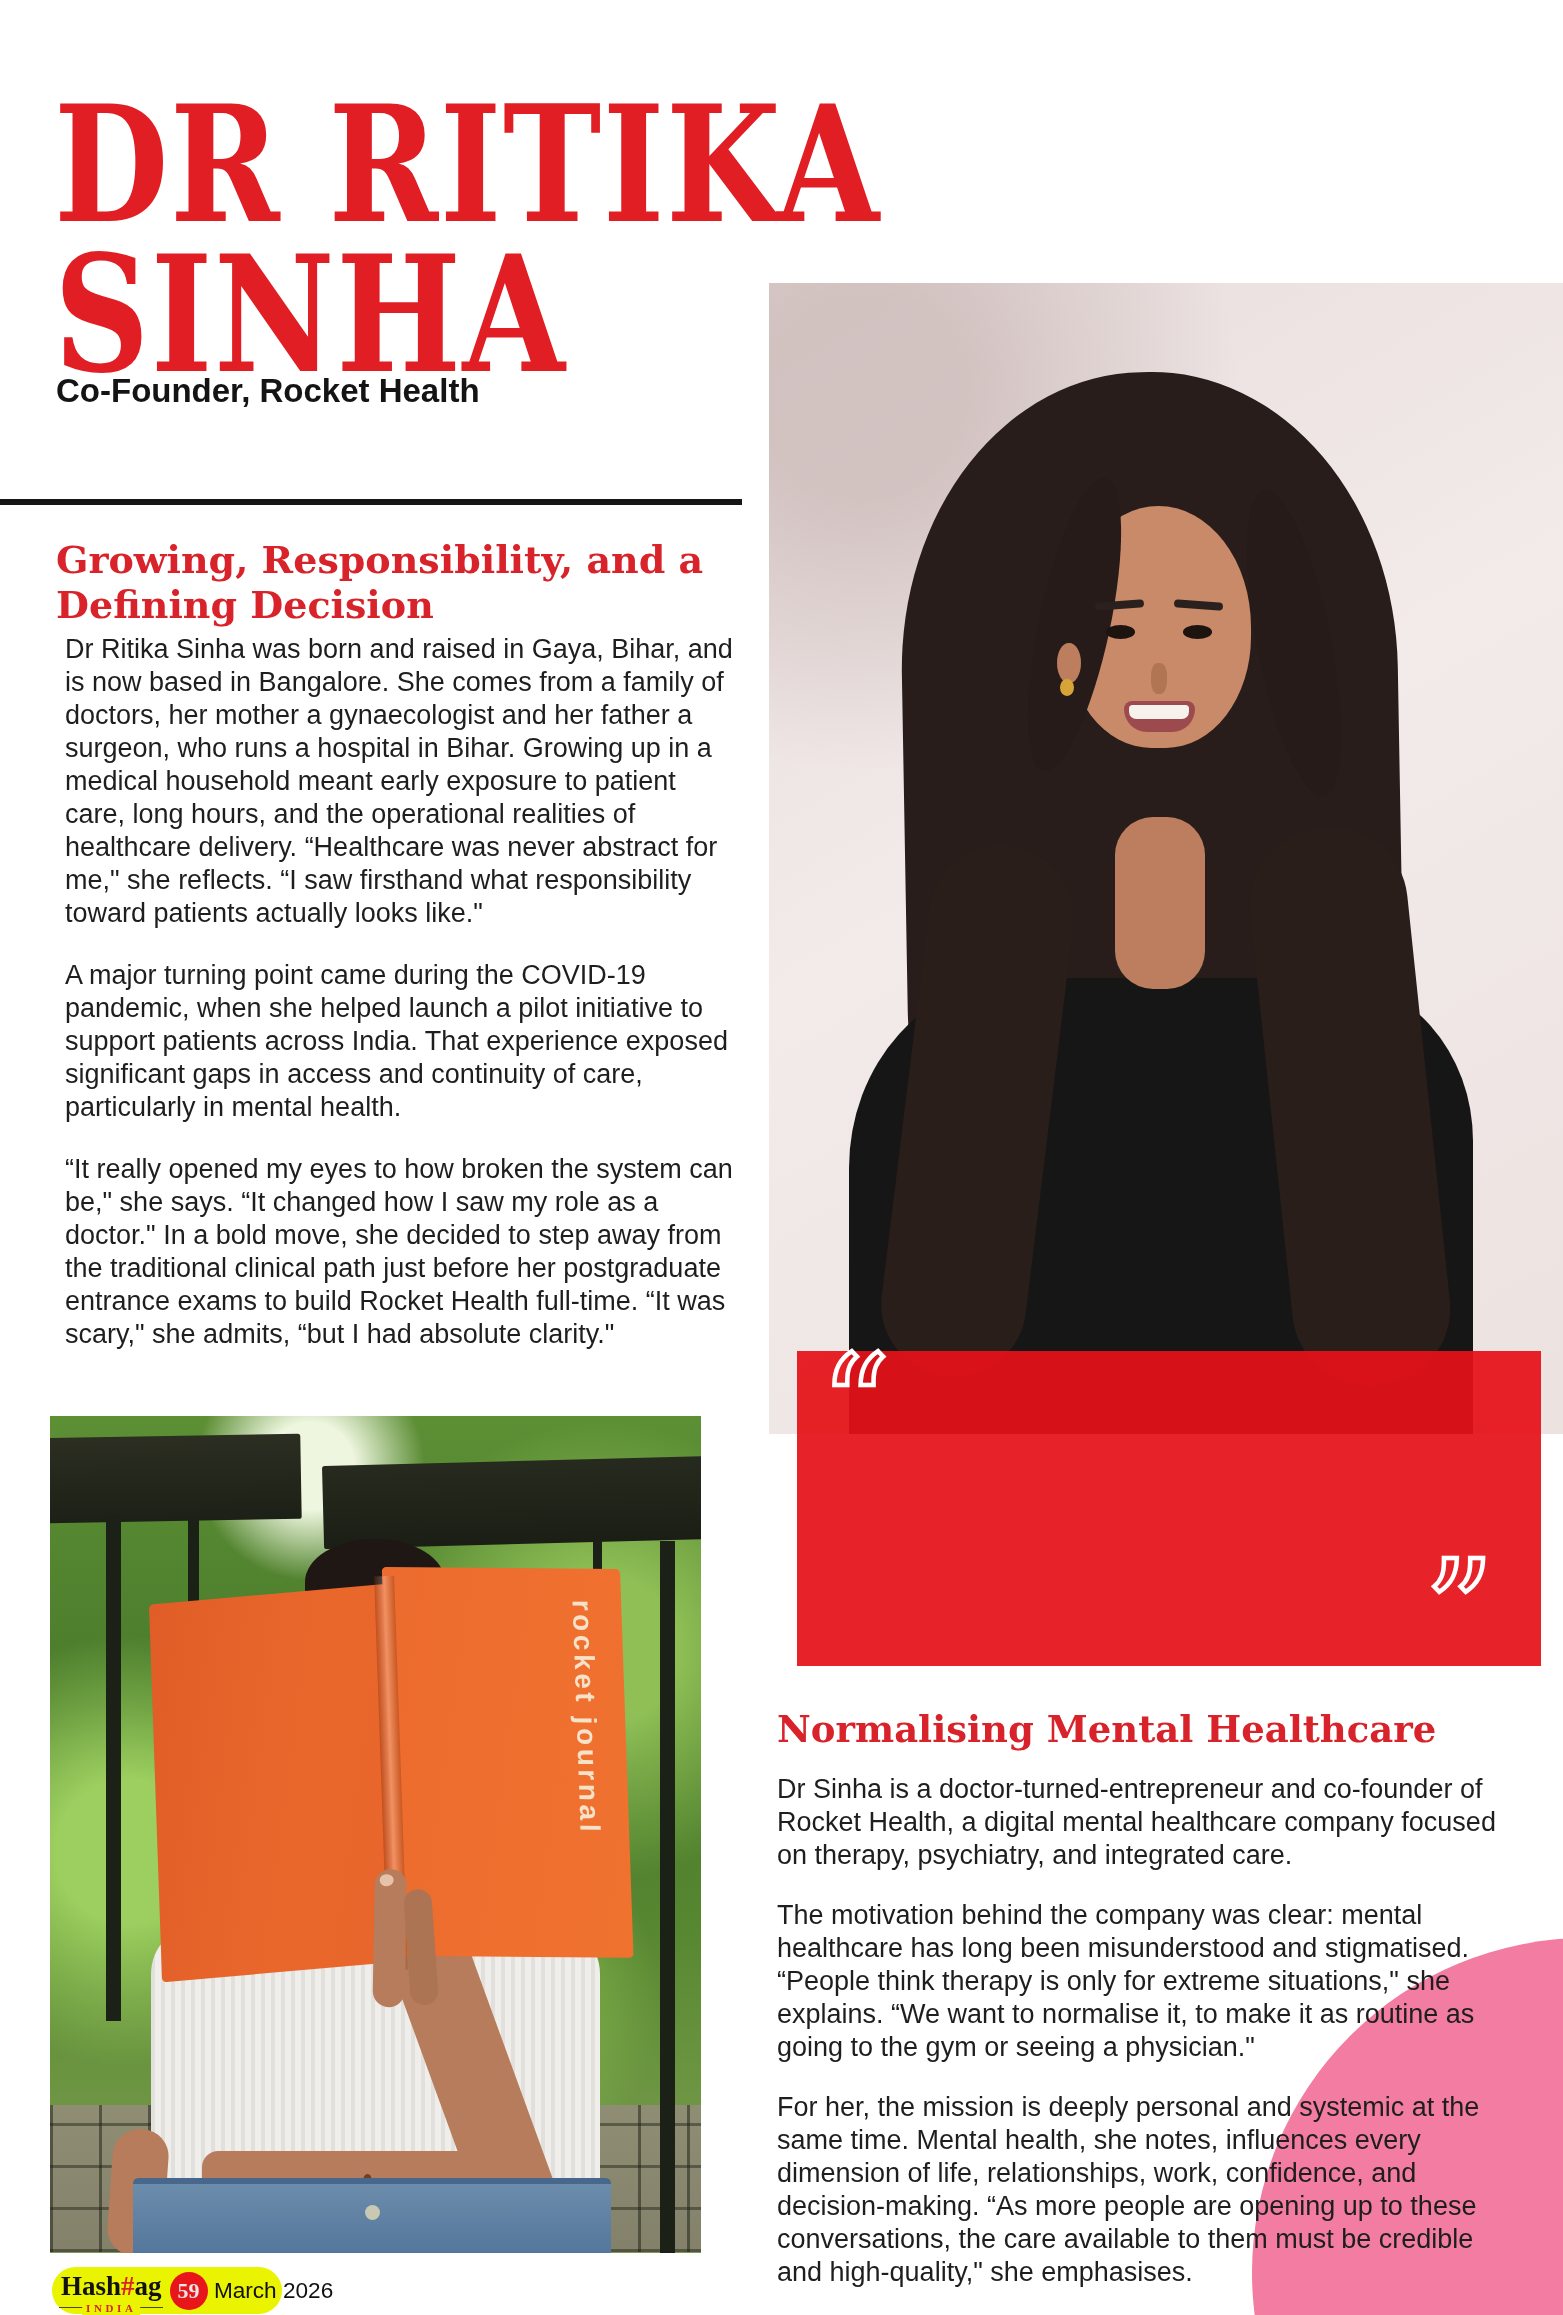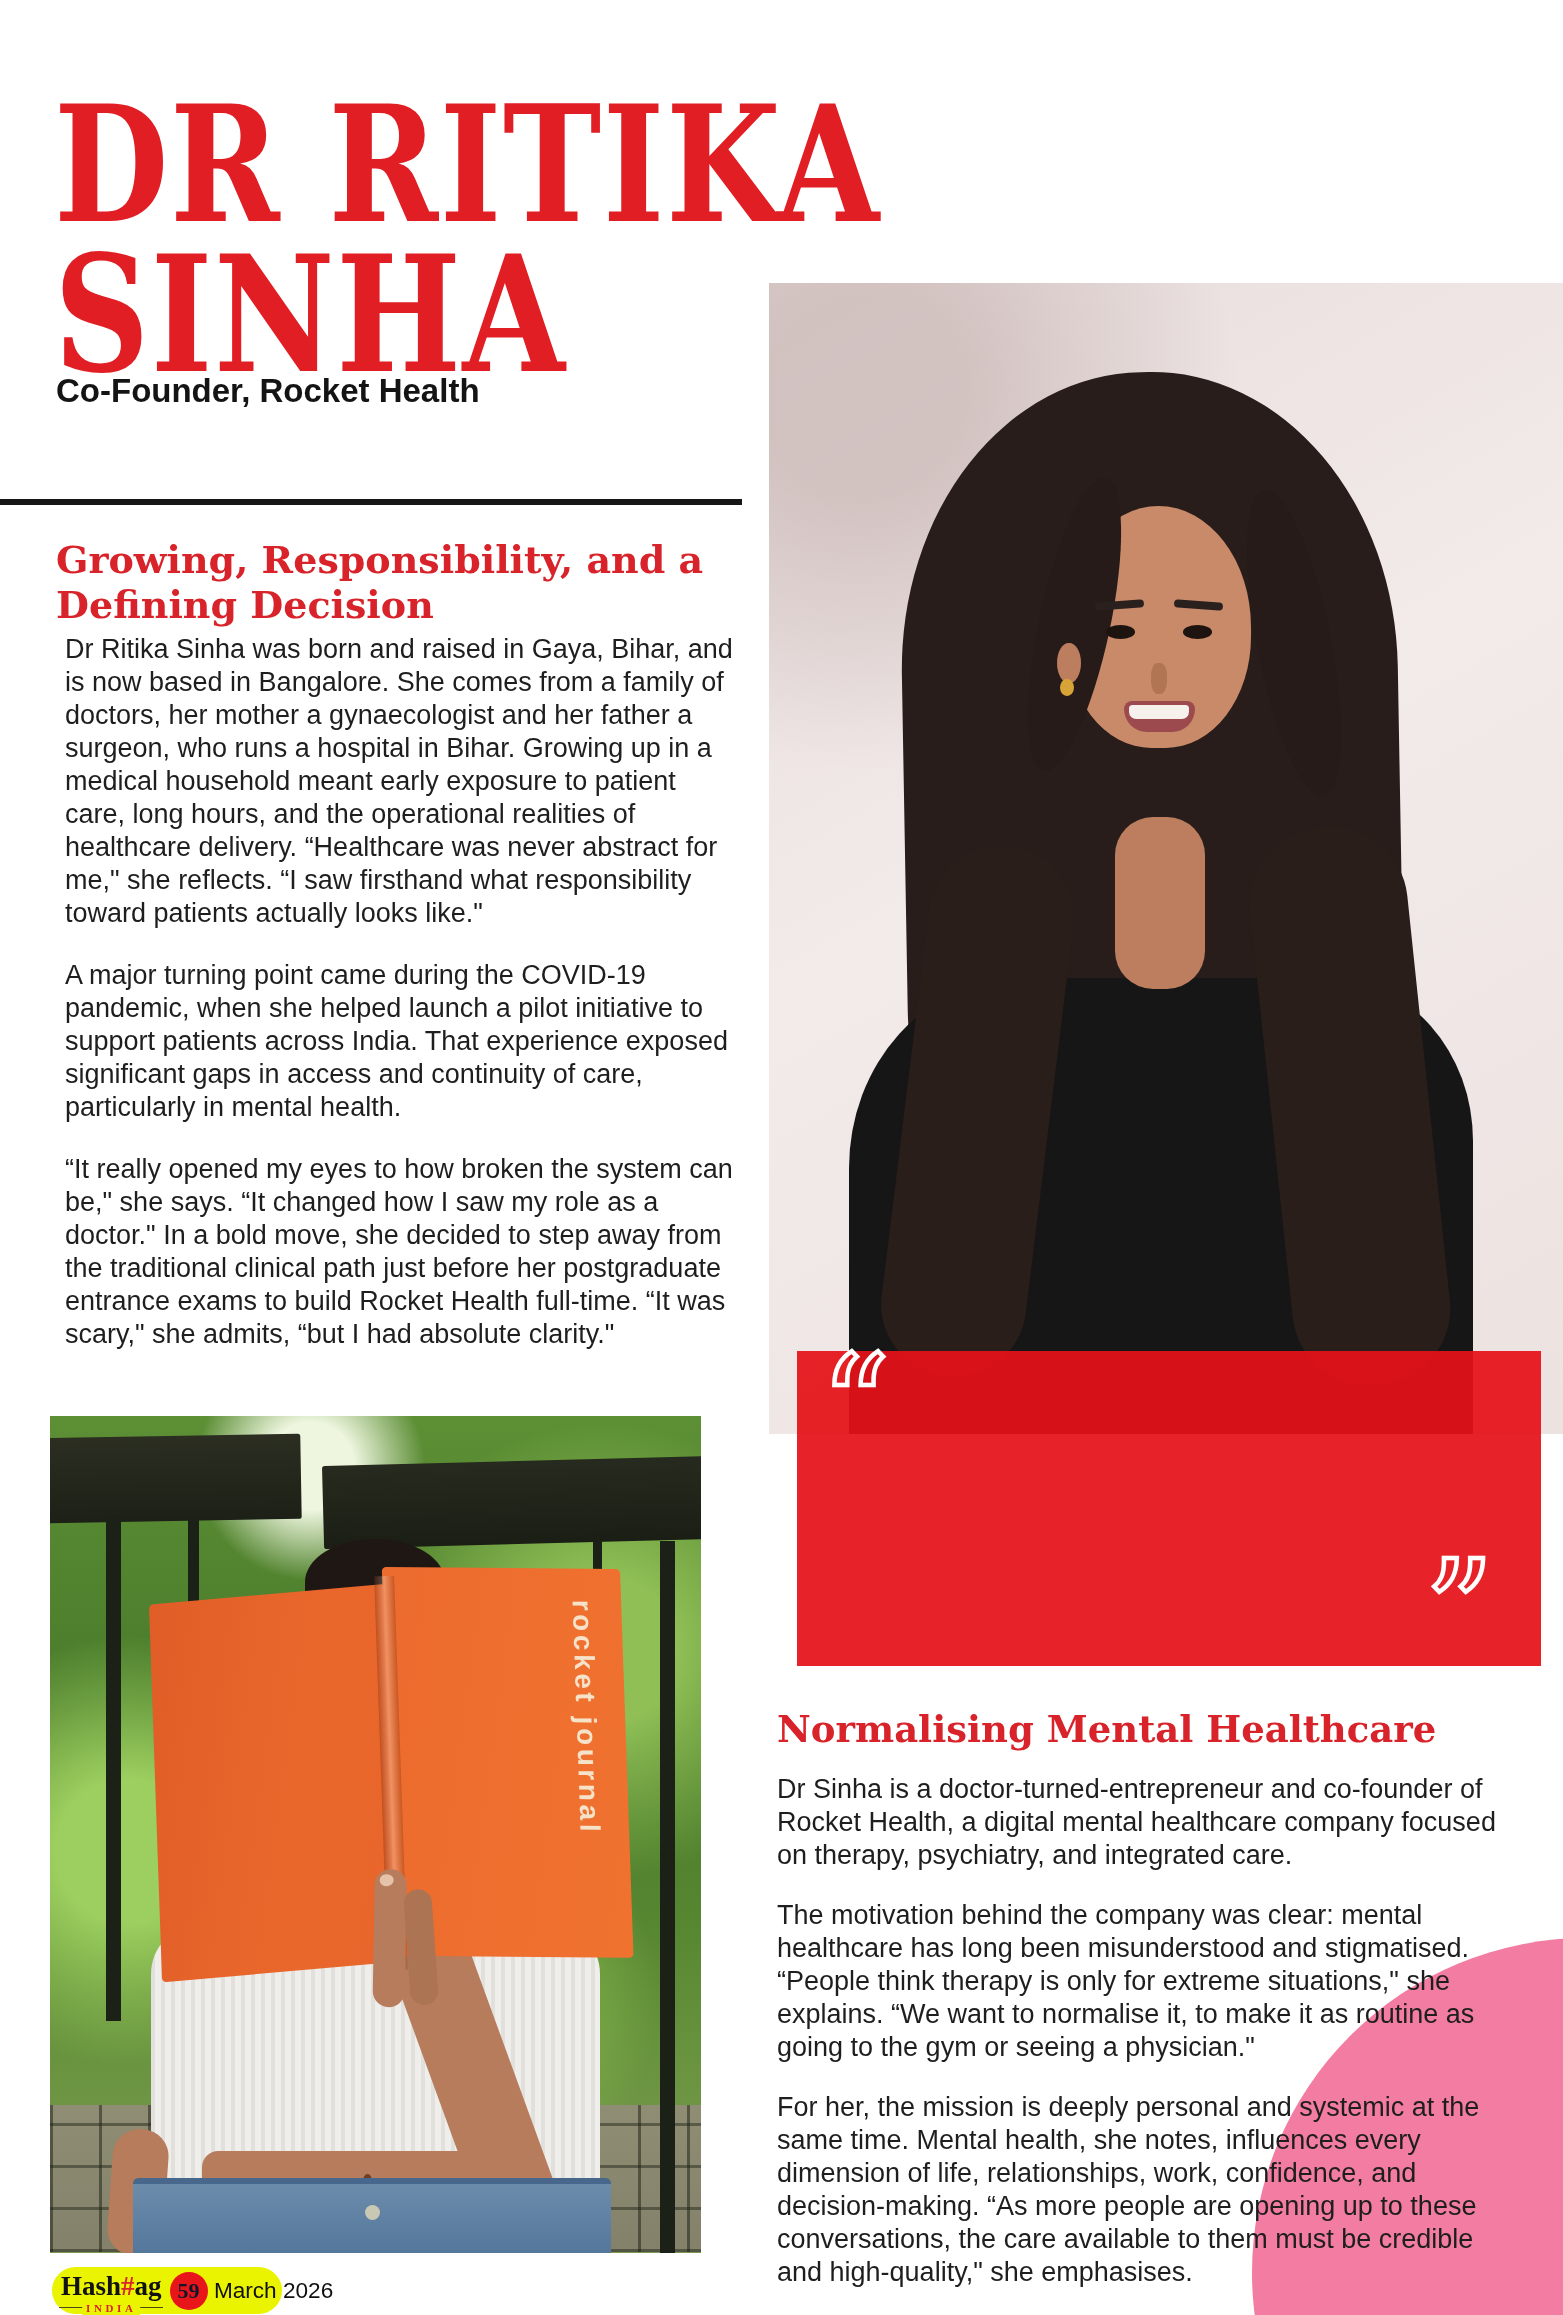--- a/index.html
+++ b/index.html
@@ -104,21 +104,21 @@
   .nail{position:absolute;left:221px;top:302px;width:13.6px;height:11.8px;background:#e6c3a8;border-radius:50%;}
 
   
   .footer{position:absolute;left:52px;top:2267px;height:47px;width:230px;background:#EAF400;border-radius:23.5px;
           display:flex;align-items:center;padding:0 7.2px;gap:6.3px;z-index:4;box-sizing:border-box;}
   .brand{position:relative;font-family:"Liberation Serif",serif;font-weight:700;font-size:27px;color:#121212;
          line-height:27px;padding:0 1.8px 7.2px 1.8px;border-bottom:1.8px solid #4a4a10;white-space:nowrap;}
   .brand .hash{color:#D8232A;}
   .brand-sub{position:absolute;left:50%;bottom:-8.1px;transform:translateX(-50%);font-family:"Liberation Serif",serif;
              font-size:11px;font-weight:700;letter-spacing:3.6px;color:#D8232A;background:#EAF400;padding:0 3.6px;line-height:12.7px;}
-  .pagenum{width:38px;height:38px;border-radius:50%;background:#E8151B;color:#0f172a;flex:0 0 auto;
+  .pagenum{width:38px;height:38px;border-radius:50%;background:#E8151B;color:#e5e5e5;flex:0 0 auto;
            display:flex;align-items:center;justify-content:center;font-family:"Liberation Serif",serif;
            font-weight:700;font-size:22px;}
   .issue{font-size:22.6px;color:#101010;font-weight:400;letter-spacing:0;white-space:nowrap;}
 </style>
 </head>
 <body>
 
 <div class="page">
 
   <div class="title">

